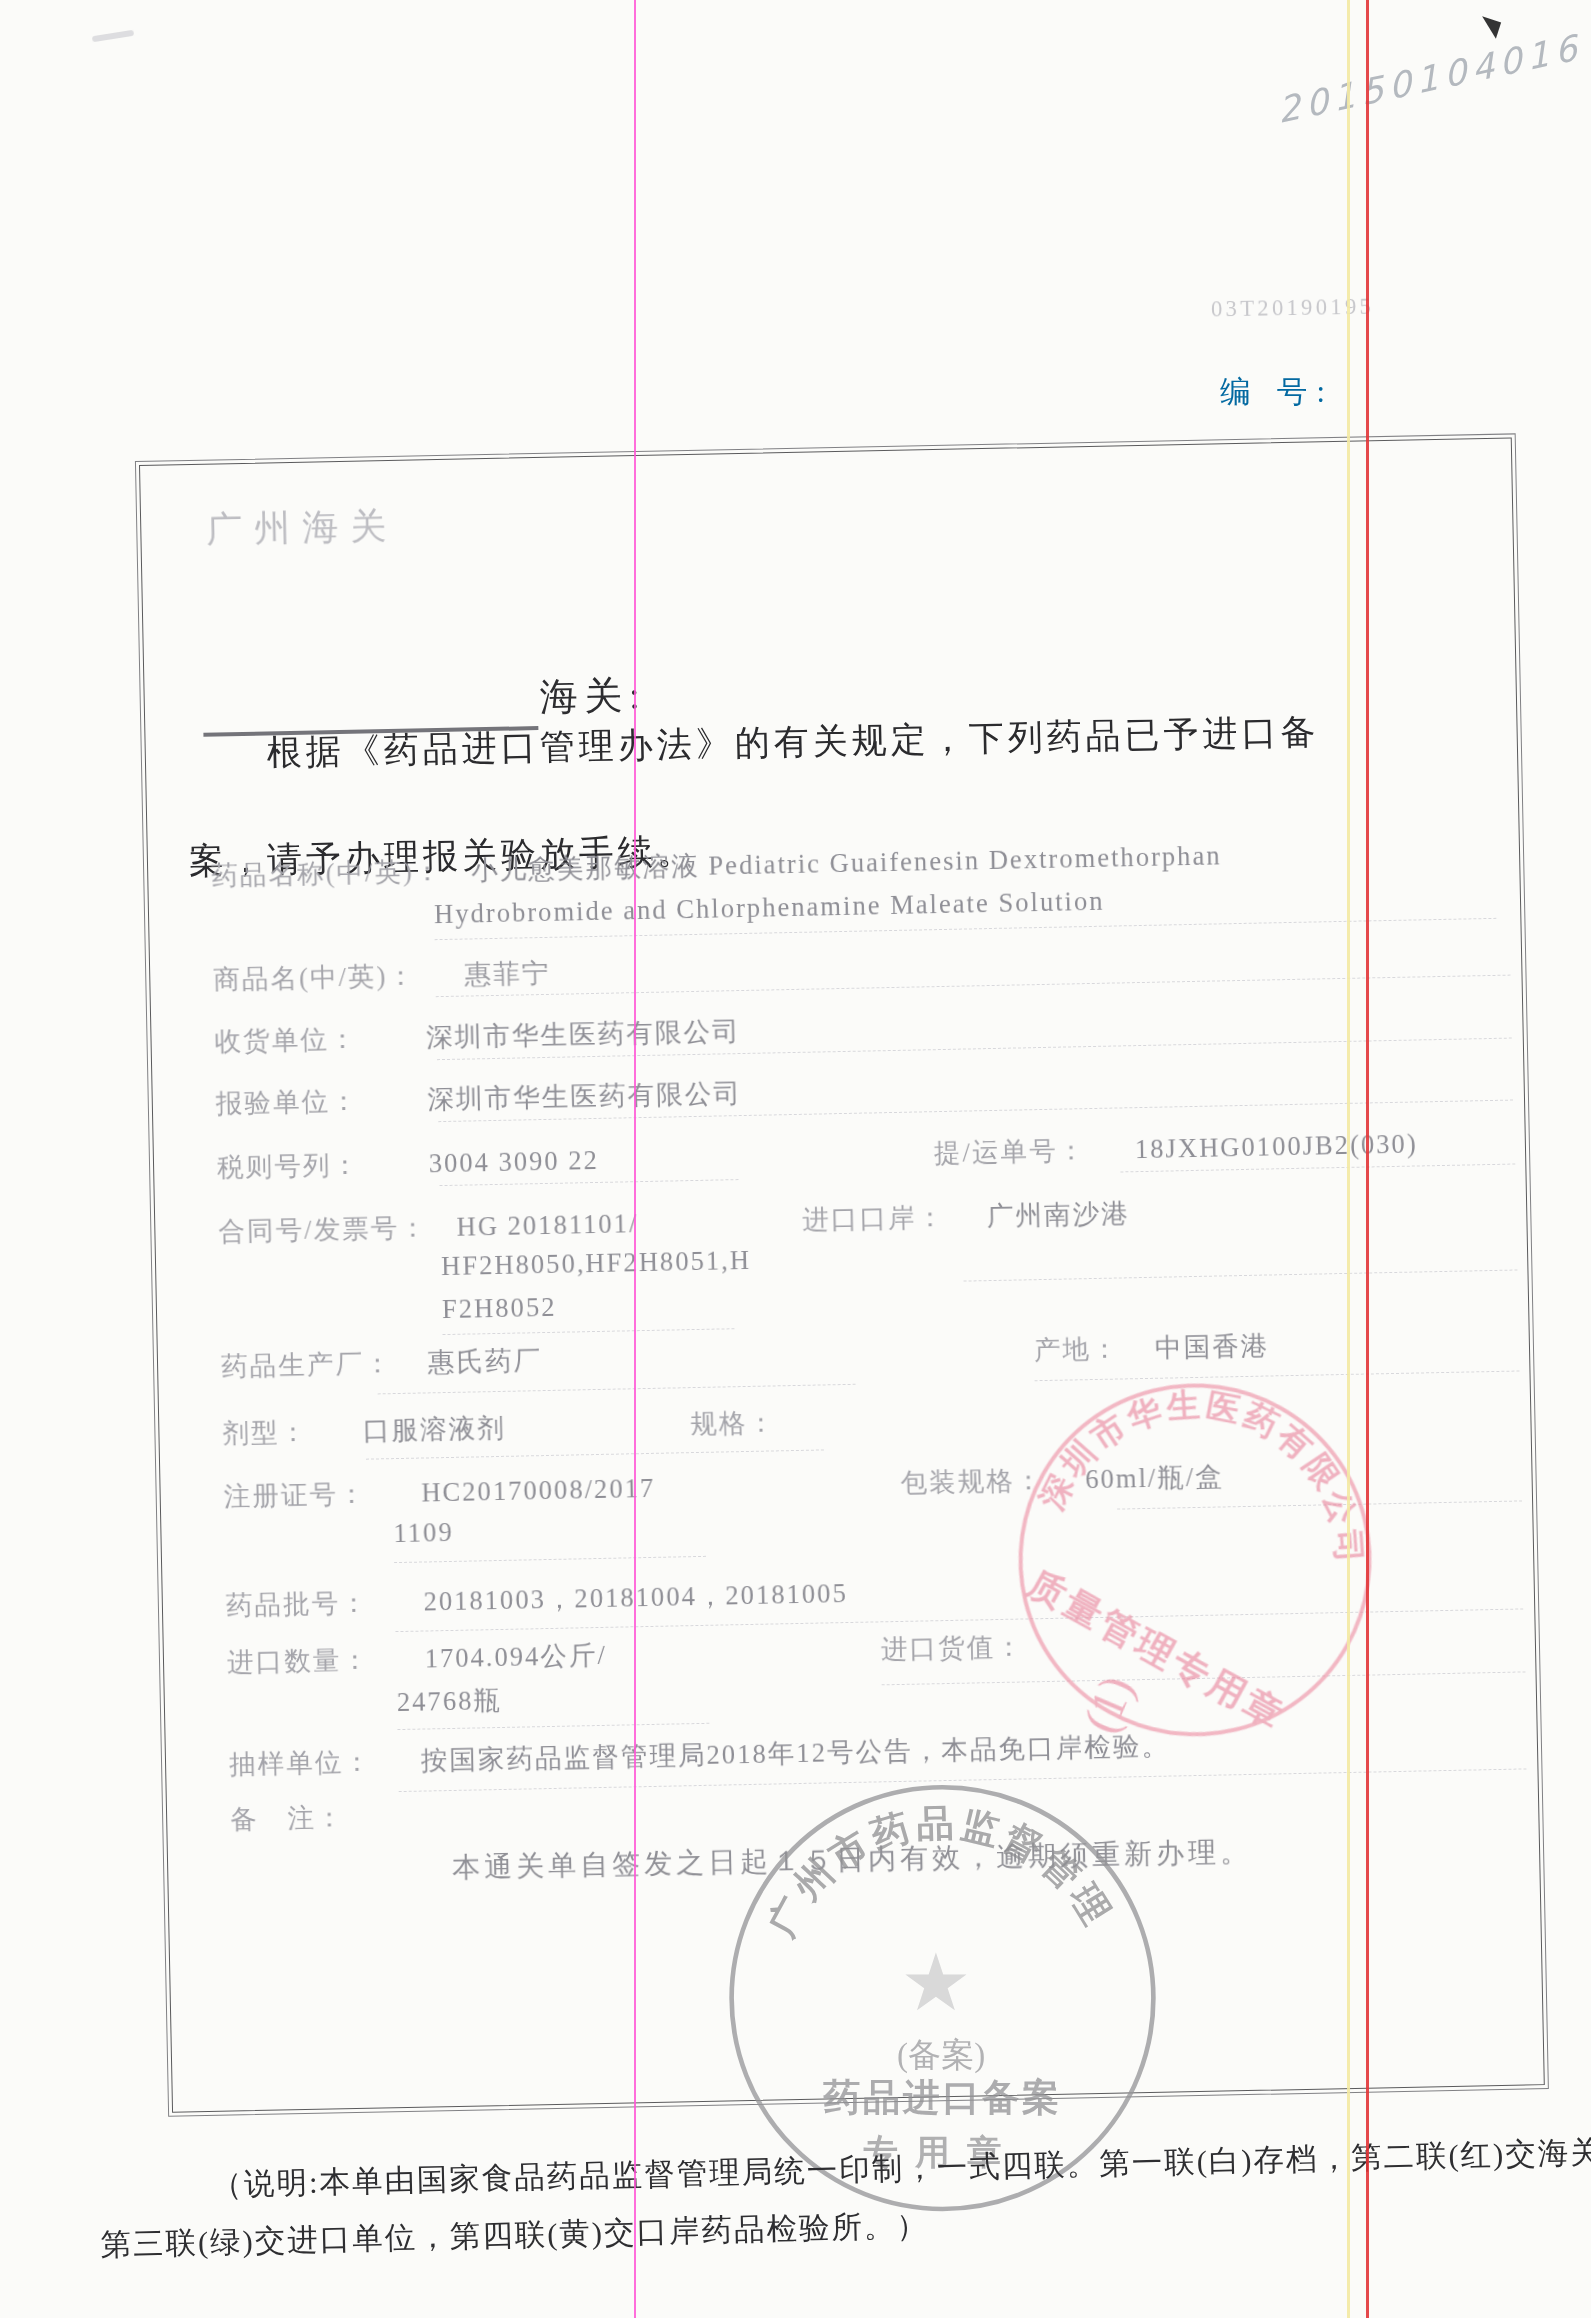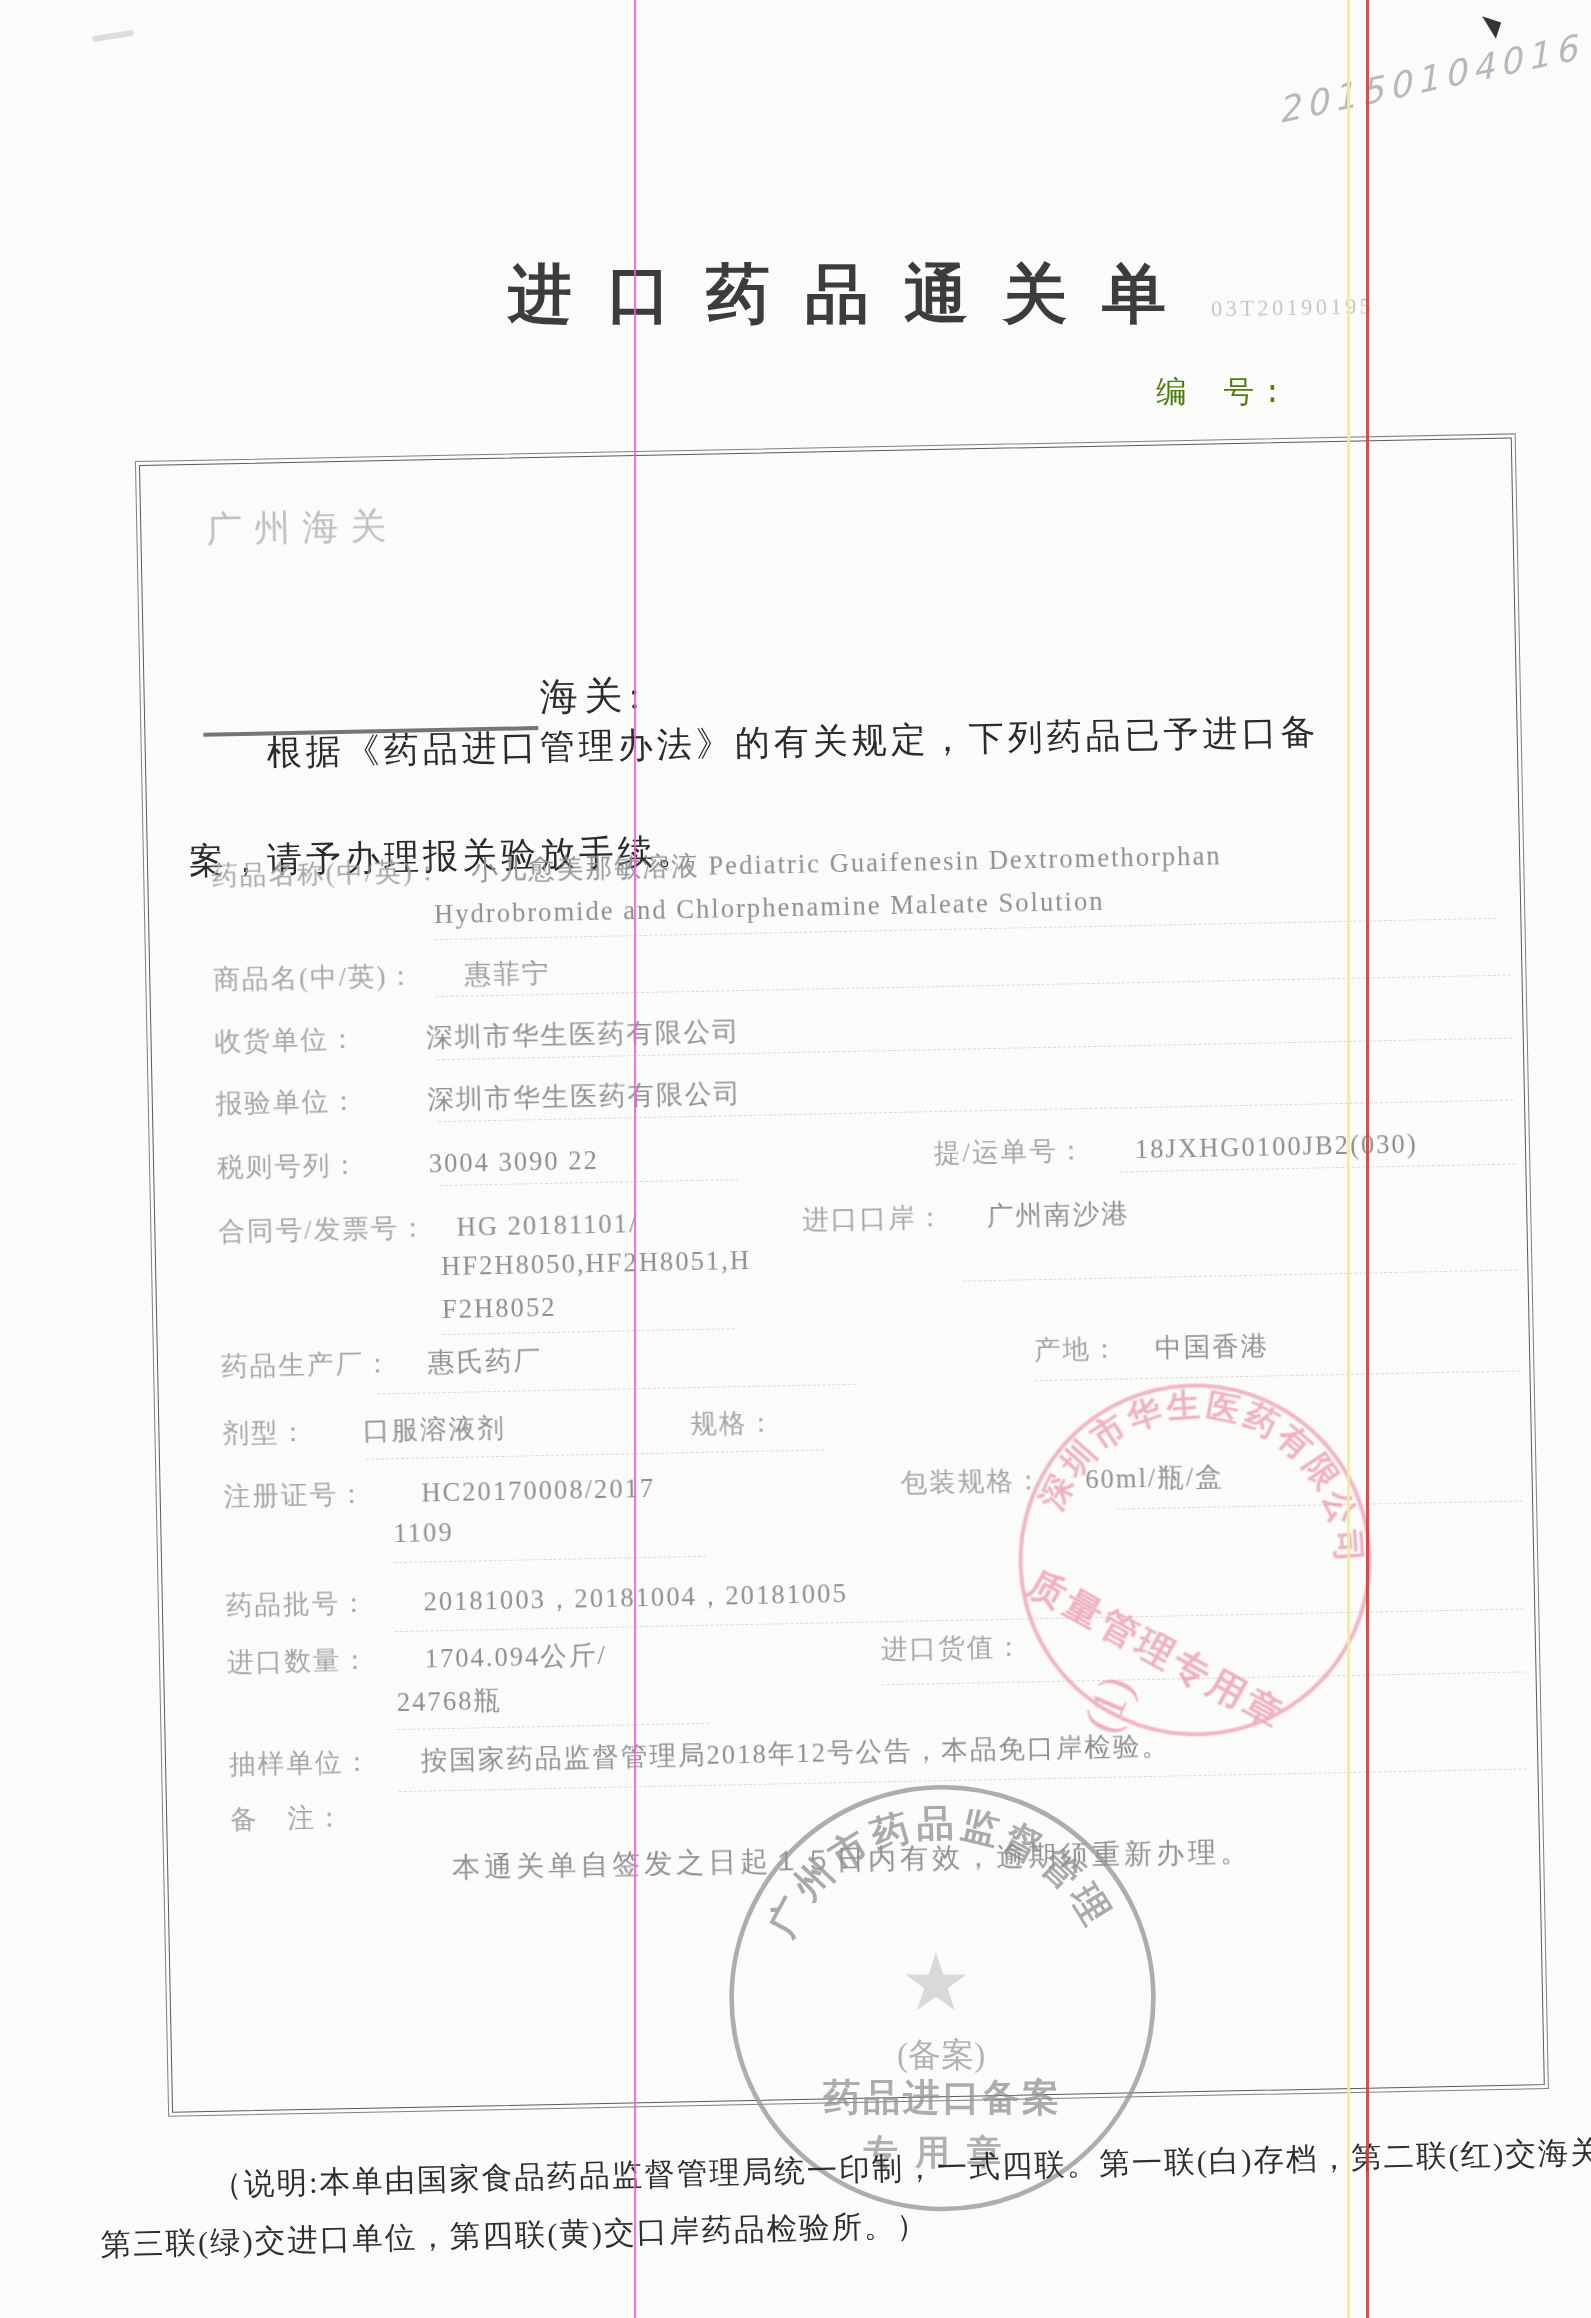--- a/index.html
+++ b/index.html
@@ -4,21 +4,21 @@
 <style>
   html,body{margin:0;padding:0;}
   body{background:#e8e8e8;font-family:"Liberation Serif", serif;}
   #page{position:relative;width:1591px;height:2319px;background:#fbfbf9;overflow:hidden;margin:0 auto;}
   .abs{position:absolute;}
   
   .vline{position:absolute;top:0;height:2319px;pointer-events:none;z-index:50;}
   
   #title{left:508px;top:251px;font-size:64px;font-weight:bold;color:#3c3c3e;letter-spacing:35px;white-space:nowrap;}
   #faint-code{left:1211px;top:295px;font-size:22.6px;color:#c7c7cb;letter-spacing:3.3px;transform:rotate(-1deg);filter:blur(0.3px);white-space:nowrap;}
-  #number-label{left:1156px;top:372px;font-size:30.5px;color:#4d7c0f;letter-spacing:9.3px;white-space:nowrap;font-family:Liberation Mono, monospace;}
+  #number-label{left:1220px;top:372px;font-size:30.5px;color:#0369a1;letter-spacing:9.3px;white-space:nowrap;}
   #handwritten{left:1278px;top:58px;font-size:35px;color:#a3a9b1;letter-spacing:6px;transform:rotate(-12deg) skewX(-10deg);font-style:italic;font-family:"DejaVu Sans",sans-serif;white-space:nowrap;opacity:.8;}
   #pen-mark{left:1479px;top:18.6px;width:0;height:0;border-left:20px solid transparent;border-top:17px solid #1e1e1e;transform:rotate(18deg);opacity:.9;}
   #smudge{left:92px;top:33px;width:42px;height:6px;background:#dddde0;border-radius:3.3px;transform:rotate(-9deg);filter:blur(0.7px);}
   
   #box{left:139px;top:465px;width:1371px;height:1646px;border:1.3px solid #5a5a5c;outline:1.3px solid #808084;outline-offset:3.3px;transform:rotate(-1.15deg);transform-origin:0 0;}
   #gz-customs{left:65px;top:41px;font-size:36px;color:#bdbdc2;letter-spacing:12px;filter:blur(0.5px);white-space:nowrap;}
   #customs-underline{left:58px;top:268px;width:335px;height:4px;background:#74747a;}
   #customs-label{left:395px;top:214px;font-size:38px;color:#2d2d30;letter-spacing:6.6px;white-space:nowrap;}
   .intro{font-size:35px;color:#2b2b2e;letter-spacing:4px;white-space:nowrap;}
   
@@ -36,21 +36,20 @@
 </head>
 <body>
 
 <div id="page">
 
   <div id="smudge" class="abs"></div>
   <div id="pen-mark" class="abs"></div>
 
   <div id="handwritten" class="abs">20150104016</div>
 
-  <div id="title" class="abs">进口药品通关单</div>
   <div id="faint-code" class="abs">03T20190195</div>
   <div id="number-label" class="abs">编 号:</div>
 
   <div id="box" class="abs">
 
     <div id="gz-customs" class="abs">广州海关</div>
     <div id="customs-underline" class="abs"></div>
     <div id="customs-label" class="abs">海关:</div>
 
     <div class="abs intro" style="left:121px;top:266px;">根据《药品进口管理办法》的有关规定，下列药品已予进口备</div>

